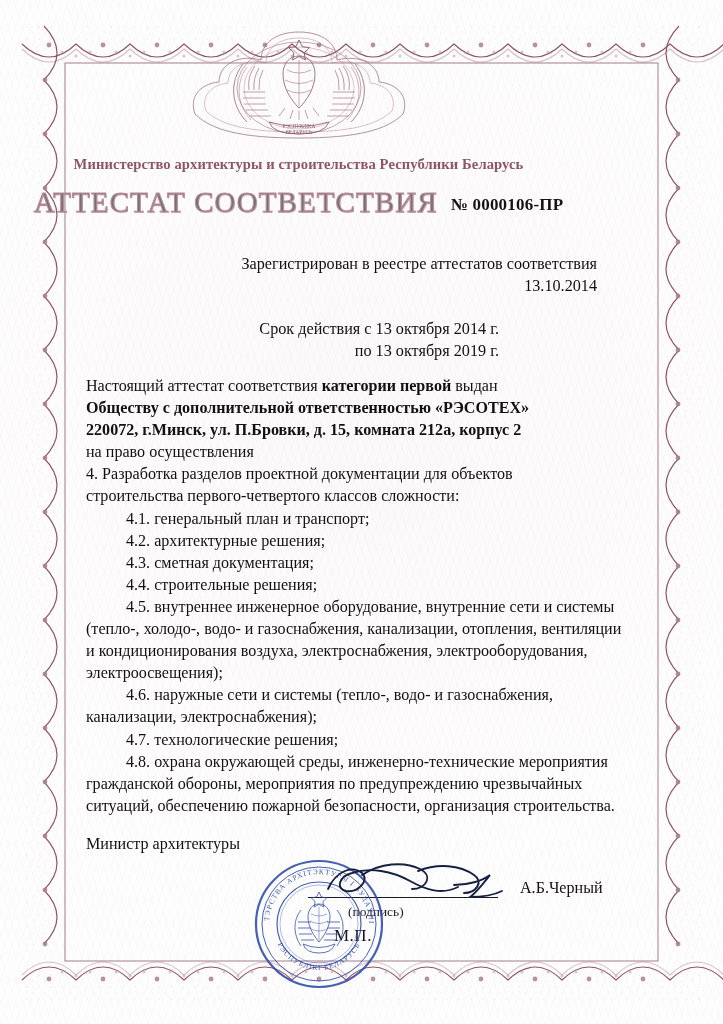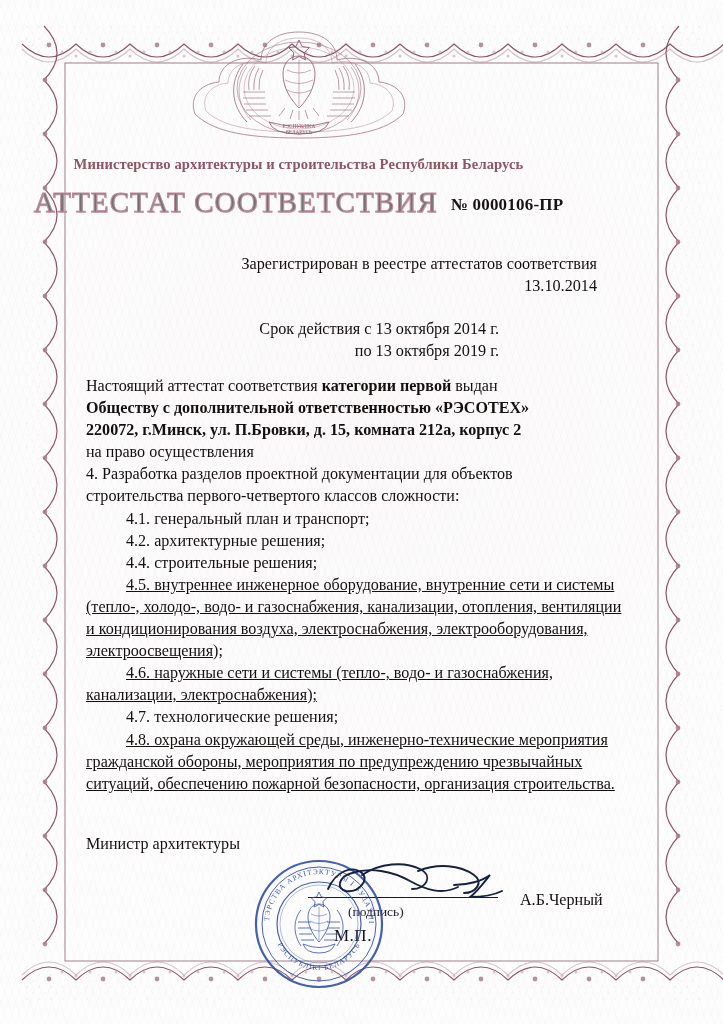--- a/index.html
+++ b/index.html
@@ -88,30 +88,30 @@
 
   
   .body{
     position:absolute;left:86px;top:375px;width:545px;
     font-size:16.1px;line-height:22.1px;text-align:left;
   }
   .body p{margin:0;}
   .body .b{font-weight:bold;}
   .body .strong-line{font-weight:bold;}
   .li-ind{padding-left:40px;text-indent:0;}
-  .li-wrap{padding-left:0;text-indent:40px;text-decoration:underline;}
+  .li-wrap{padding-left:0;text-indent:40px;}
 
   
   .sig{
     position:absolute;left:86px;top:833px;width:560px;
     font-size:16.1px;line-height:22.2px;
   }
   .sig-left{width:210px;}
   .sig-name{
-    position:absolute;left:434px;top:56px;
+    position:absolute;left:434px;top:44px;
     font-size:16.1px;white-space:nowrap;
   }
   .sig-line{
     position:absolute;left:222px;top:64px;width:190px;height:1px;
     background:#1a1a24;
   }
   .sig-caption{
     position:absolute;left:262px;top:68px;
     font-size:13.4px;color:#1b1b25;
   }
@@ -348,20 +348,21 @@
         <span>Настоящий аттестат соответствия </span><span class="b">категории первой</span><span> выдан</span>
       </p>
       <p class="strong-line">Обществу с дополнительной ответственностью «РЭСОТЕХ»</p>
       <p class="strong-line">220072, г.Минск, ул. П.Бровки, д. 15, комната 212а, корпус 2</p>
       <p>на право осуществления</p>
       <p>4. Разработка разделов проектной документации для объектов</p>
       <p>строительства первого-четвертого классов сложности:</p>
 
       <p class="li-ind">4.1. генеральный план и транспорт;</p>
       <p class="li-ind">4.2. архитектурные решения;</p>
+      <p class="li-ind">4.3. сметная документация;</p>
       <p class="li-ind">4.4. строительные решения;</p>
 
       <p class="li-wrap">4.5. внутреннее инженерное оборудование, внутренние сети и системы (тепло-, холодо-, водо- и газоснабжения, канализации, отопления, вентиляции и кондиционирования воздуха, электроснабжения, электрооборудования, электроосвещения);</p>
       <p class="li-wrap">4.6. наружные сети и системы (тепло-, водо- и газоснабжения, канализации, электроснабжения);</p>
       <p class="li-ind">4.7. технологические решения;</p>
       <p class="li-wrap">4.8. охрана окружающей среды, инженерно-технические мероприятия гражданской обороны, мероприятия по предупреждению чрезвычайных ситуаций, обеспечению пожарной безопасности, организация строительства.</p>
     </div>
 
     <div class="sig">
       <div class="sig-left">

